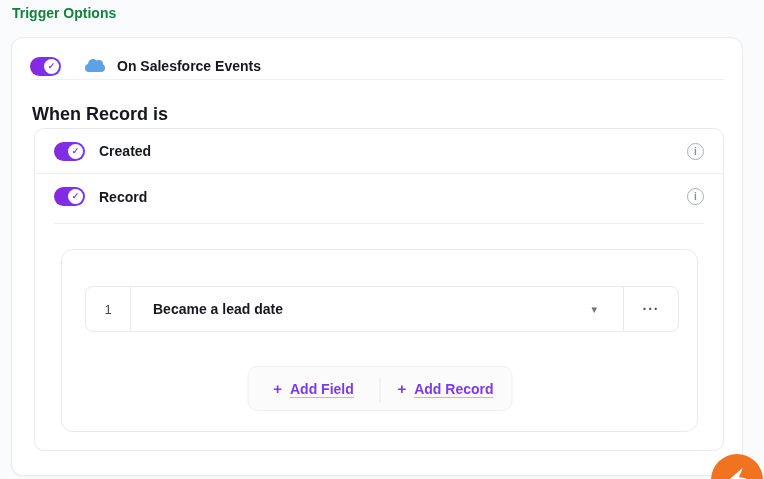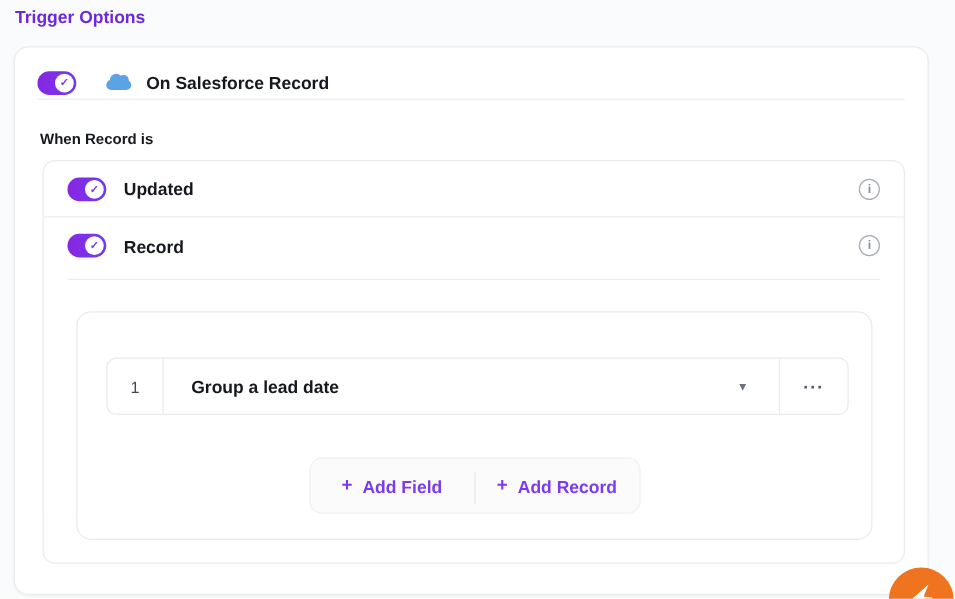--- a/index.html
+++ b/index.html
@@ -6,21 +6,21 @@
   html, body { width: 764px; height: 479px; }
   body {
     position: relative;
     overflow: hidden;
     background: #FAFBFC;
     font-family: "Liberation Sans", sans-serif;
     color: #15181F;
   }
   .page-title {
     position: absolute; left: 12px; top: 5px;
-    font-size: 14px; font-weight: 700; color: #6d28d9;
+    font-size: 14px; font-weight: 700; color: #15803d;
   }
   .outer-card {
     position: absolute; left: 11px; top: 37px;
     width: 732px; height: 439px;
     background: #fff;
     border: 1px solid #EBECEF;
     border-radius: 12px;
     box-shadow: 0 1px 2px rgba(16,24,40,.04);
   }
   
@@ -56,21 +56,21 @@
     width: 8px; height: 8px; border-radius: 50%;
     background: var(--sf-blue, #5CA2E4);
   }
   .sf-label { font-size: 14px; font-weight: 700; }
   .divider1 {
     position: absolute; left: 18px; right: 18px; top: 41px;
     height: 1px; background: #F0F0F3;
   }
   .section-label {
     position: absolute; left: 20px; top: 66px;
-    font-size: 12px; font-weight: 700;
+    font-size: 18px; font-weight: 700;
   }
   
   .record-box {
     position: absolute; left: 22px; top: 90px;
     width: 690px; height: 323px;
     border: 1px solid #E9EAEE; border-radius: 10px;
     background: #fff;
   }
   .record-row {
     height: 45px; display: flex; align-items: center;
@@ -124,20 +124,21 @@
     background: #FBFBFC; border: 1px solid #F0F0F3; border-radius: 10px;
     display: flex; align-items: stretch;
   }
   .add-btn {
     flex: 1; display: flex; align-items: center; justify-content: center;
     gap: 8px; color: var(--accent, #7C3AED);
     font-size: 14px; font-weight: 700; cursor: pointer;
   }
   .add-btn .plus { font-size: 15px; font-weight: 700; }
   .add-btn .lbl {
+    text-decoration: underline;
     text-decoration-color: rgba(124, 58, 237, .4);
     text-underline-offset: 3px;
   }
   .v-divider { width: 1px; background: #E7E8EC; margin: 11px 0 7px; flex: none; }
   
   .fab {
     position: absolute; left: 711px; top: 454px;
     width: 52px; height: 52px; border-radius: 50%;
     background: var(--fab-orange, #F0741F);
     display: flex; align-items: center; justify-content: center;
@@ -152,35 +153,35 @@
 
 <div class="outer-card">
 
   <div class="sf-row">
     <div class="toggle">
       <div class="knob">
         <span>✓</span>
       </div>
     </div>
     <div class="cloud"></div>
-    <div class="sf-label">On Salesforce Record</div>
+    <div class="sf-label">On Salesforce Events</div>
   </div>
   <div class="divider1"></div>
 
   <div class="section-label">When Record is</div>
 
   <div class="record-box">
 
     <div class="record-row bordered">
       <div class="toggle">
         <div class="knob">
           <span>✓</span>
         </div>
       </div>
-      <div class="record-label">Updated</div>
+      <div class="record-label">Created</div>
       <div class="info-btn">
         <span>i</span>
       </div>
     </div>
 
     <div class="record-row">
       <div class="toggle">
         <div class="knob">
           <span>✓</span>
         </div>
@@ -191,21 +192,21 @@
       </div>
     </div>
 
     <div class="inset-divider"></div>
 
     <div class="filter-card">
 
       <div class="filter-row">
         <div class="num-cell">1</div>
         <div class="dd-cell">
-          <span class="dd-label">Group a lead date</span>
+          <span class="dd-label">Became a lead date</span>
           <span class="caret">▾</span>
         </div>
         <div class="more-cell">
           <span>···</span>
         </div>
       </div>
 
       <div class="add-container">
         <div class="add-btn">
           <span class="plus">+</span>

